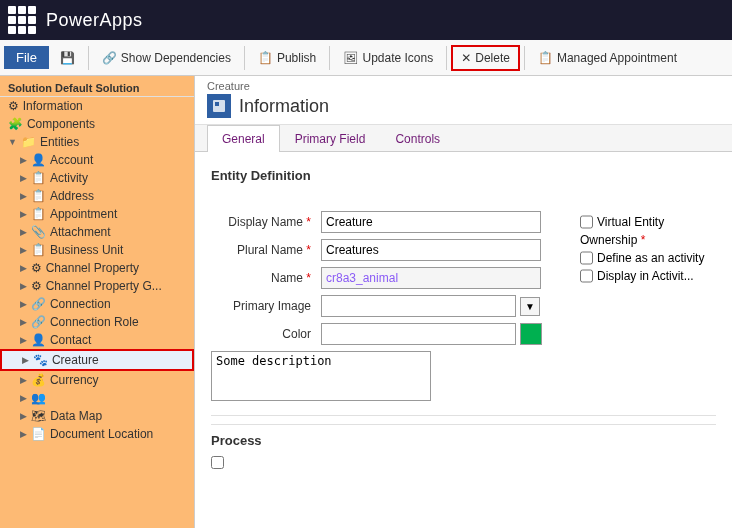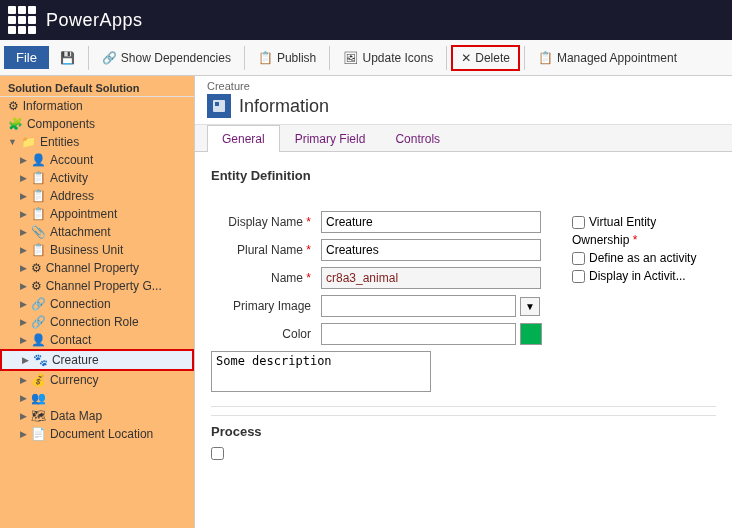--- a/index.html
+++ b/index.html
@@ -42,26 +42,26 @@
     .tab { padding: 6px 14px; cursor: pointer; font-size: 12px; color: #701a75; border: 1px solid transparent; border-bottom: none; margin-bottom: -1px; background: transparent; }
     .tab.active { background: white; border-color: #ccc; border-bottom-color: white; font-weight: 500; }
 
     
     .form-area { flex: 1; overflow-y: auto; padding: 12px 16px; }
     .section-title { font-weight: 600; font-size: 13px; color: #333; margin-bottom: 8px; margin-top: 4px; }
     .form-row { display: flex; align-items: center; margin-bottom: 6px; }
     .form-label { width: 110px; font-size: 12px; color: #333; text-align: right; padding-right: 10px; flex-shrink: 0; }
     .required-star { color: #d00; }
     .form-input { width: 220px; height: 22px; border: 1px solid #999; padding: 2px 4px; font-size: 12px; background: white; }
-    .form-input.readonly { background: #f5f5f5; color: #7f1d1d; }
+    .form-input.readonly { background: #f5f5f5; color: #8b5cf6; }
     .form-input-wrapper { display: flex; align-items: center; gap: 4px; }
     .color-swatch { width: 22px; height: 22px; background: #00b050; border: 1px solid #999; margin-left: 4px; }
-    .form-textarea { width: 220px; height: 41px; border: 1px solid #999; padding: 2px 4px; font-size: 12px; resize: none; }
+    .form-textarea { width: 220px; height: 50px; border: 1px solid #999; padding: 2px 4px; font-size: 12px; resize: none; }
     .right-options { margin-left: 20px; display: flex; flex-direction: column; gap: 4px; font-size: 12px; }
-    .checkbox-row { display: flex; align-items: center; gap: 4px; }
+    .checkbox-row { display: flex; gap: 4px; }
     .section-divider { border-top: 1px solid #e0e0e0; margin: 8px 0; }
     .areas-section { margin-top: 8px; }
     .checkbox-label { font-size: 12px; }
 
     
     ::-webkit-scrollbar { width: 8px; }
     ::-webkit-scrollbar-track { background: #f0f0f0; }
     ::-webkit-scrollbar-thumb { background: #bbb; border-radius: 4px; }
   </style>
 </head>
@@ -230,21 +230,21 @@
 
     <div class="tabs">
       <div class="tab active">General</div>
       <div class="tab">Primary Field</div>
       <div class="tab">Controls</div>
     </div>
 
     <div class="form-area">
       <div class="section-title">Entity Definition</div>
 
-      <div style="display:flex; gap: 0; margin-top: 28px;">
+      <div style="display:flex; gap: 8px; margin-top: 28px;">
         <div>
 
           <div class="form-row">
             <div class="form-label">Display Name <span class="required-star">*</span></div>
             <input class="form-input" type="text" value="Creature" style="">
           </div>
 
           <div class="form-row">
             <div class="form-label">Plural Name <span class="required-star">*</span></div>
             <input class="form-input" type="text" value="Creatures" style="">

